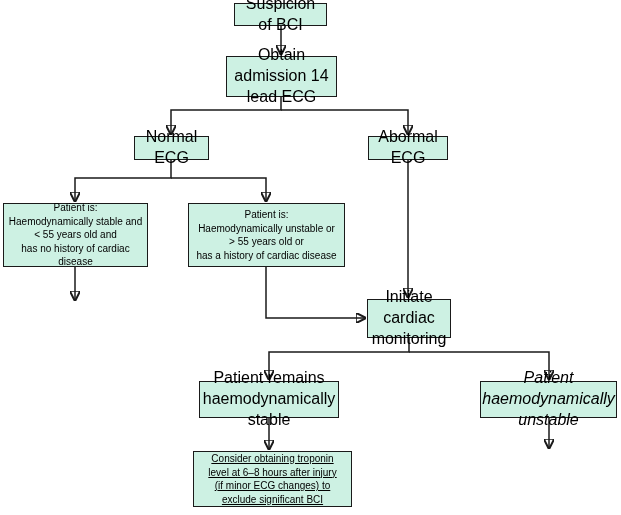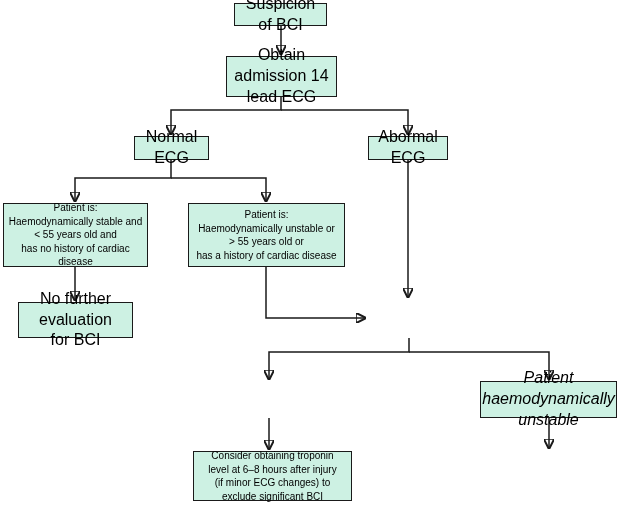--- a/index.html
+++ b/index.html
@@ -48,21 +48,21 @@
   .n-suspicion        { left: 234px; top: 3px;   width: 93px;  height: 23px; }
   .n-admission-ecg    { left: 226px; top: 56px;  width: 111px; height: 41px; }
   .n-normal-ecg       { left: 134px; top: 136px; width: 75px;  height: 24px; }
   .n-abnormal-ecg     { left: 368px; top: 136px; width: 80px;  height: 24px; }
   .n-stable-patient   { left: 3px;   top: 203px; width: 145px; height: 64px; }
   .n-unstable-patient { left: 188px; top: 203px; width: 157px; height: 64px; }
   .n-no-further-eval  { left: 18px;  top: 302px; width: 115px; height: 36px; }
   .n-initiate         { left: 367px; top: 299px; width: 84px;  height: 39px; }
   .n-remains-stable   { left: 199px; top: 381px; width: 140px; height: 37px; }
   .n-haemo-unstable   { left: 480px; top: 381px; width: 137px; height: 37px; font-style: italic; }
-  .n-troponin         { left: 193px; top: 451px; width: 159px; height: 50px; }
+  .n-troponin         { left: 193px; top: 451px; width: 159px; height: 56px; text-decoration: underline; }
   .n-echo             { left: 490px; top: 450px; width: 122px; height: 56px; }
 </style>
 </head>
 <body>
 
 <div class="stage">
 
   <svg class="connectors" viewBox="0 0 621 515" xmlns="http://www.w3.org/2000/svg">
     <defs>
       <marker id="arrow" viewBox="0 0 8 8" refX="7" refY="4" markerWidth="7" markerHeight="7" orient="auto">
@@ -95,24 +95,26 @@
   <div class="node dense n-stable-patient">Patient is:
 Haemodynamically stable and
 &lt; 55 years old and
 has no history of cardiac disease</div>
 
   <div class="node dense n-unstable-patient">Patient is:
 Haemodynamically unstable or
 &gt; 55 years old or
 has a history of cardiac disease</div>
 
-  <div class="node n-no-further-eval">No further evaluation
-for BCI</div>
 
+  <div class="node n-initiate">Initiate cardiac
+monitoring</div>
 
+  <div class="node n-remains-stable">Patient remains
+haemodynamically stable</div>
 
   <div class="node n-haemo-unstable">Patient
 haemodynamically unstable</div>
 
   <div class="node dense n-troponin">Consider obtaining troponin
 level at 6–8 hours after injury
 (if minor ECG changes) to
 exclude significant BCI</div>
 
 

